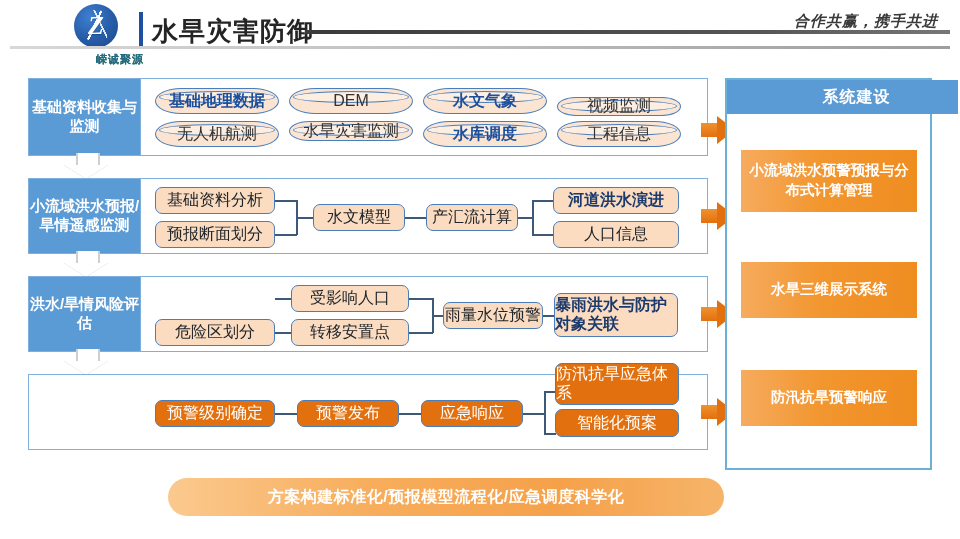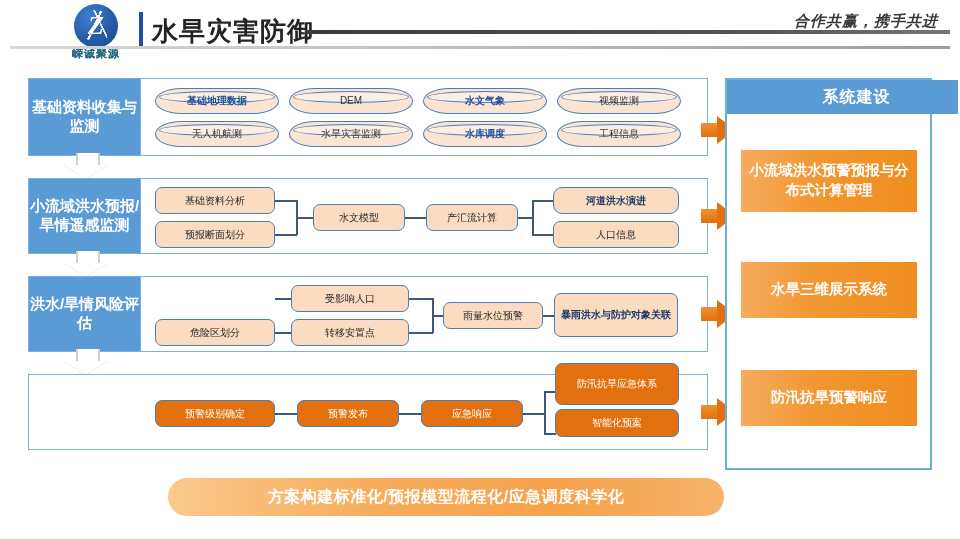--- a/index.html
+++ b/index.html
@@ -26,21 +26,21 @@
       linear-gradient(115deg, transparent 44%, #ffffff 44%, #ffffff 49%, transparent 49%),
       linear-gradient(65deg, transparent 60%, rgba(255,255,255,.85) 60%, rgba(255,255,255,.85) 64%, transparent 64%);
   }
   #logo-mark-z{
     position:absolute;left:0;top:0;width:44px;height:44px;color:#ffffff;
     font-family:"Liberation Serif",serif;font-weight:bold;font-size:26px;
     display:flex;align-items:center;justify-content:center;font-style:italic;
     text-shadow:0 1px 1px rgba(0,0,0,.25);
   }
   #logo-text{
-    position:absolute;left:0;top:42px;width:96px;text-align:center;
+    position:absolute;left:0;top:48px;width:96px;text-align:right;
     font-size:11px;font-weight:bold;letter-spacing:1px;
     background:linear-gradient(90deg,#1f5fa8 0%,#2f7a4a 60%,#2f7a4a 100%);
     -webkit-background-clip:text;background-clip:text;color:#236a86;
   }
   #title-bar{position:absolute;left:139px;top:12px;width:4px;height:36px;background:#1f4fa0;}
   #page-title{
     position:absolute;left:152px;top:14px;
     font-size:26px;font-weight:bold;color:#242424;letter-spacing:1px;
     white-space:nowrap;
   }
@@ -85,21 +85,21 @@
   .down-arrow .head-edge{
     position:absolute;left:0;top:12px;width:0;height:0;
     border-left:22px solid transparent;border-right:22px solid transparent;
     border-top:14px solid #cfcfcf;
   }
 
   
   .node{
     position:absolute;box-sizing:border-box;
     display:flex;align-items:center;justify-content:center;text-align:left;
-    font-size:10px;color:#20252b;line-height:1.18;
+    font-size:16px;color:#20252b;line-height:1.18;
   }
   .node.cyl{
     background:#fbe4d2;border:1.5px solid #4a7ebb;border-radius:26px/13px;
     color:#333;
   }
   .node.cyl .cyl-lip{
     position:absolute;left:3px;right:3px;top:2px;height:10px;
     border:1.2px solid #4a7ebb;border-radius:50%;background:#fdeee2;
   }
   .node.cyl .cyl-txt{position:relative;z-index:2;}
@@ -182,30 +182,30 @@
         <div class="cyl-txt">基础地理数据</div>
       </div>
       <div class="node cyl" style="left:148px;top:9px;width:124px;height:26px;">
         <div class="cyl-lip"></div>
         <div class="cyl-txt">DEM</div>
       </div>
       <div class="node cyl hl" style="left:282px;top:9px;width:124px;height:26px;">
         <div class="cyl-lip"></div>
         <div class="cyl-txt">水文气象</div>
       </div>
-      <div class="node cyl" style="left:416px;top:9px;width:124px;height:26px;">
+      <div class="node cyl" style="left:416px;top:18px;width:124px;height:19px;">
         <div class="cyl-lip"></div>
         <div class="cyl-txt">视频监测</div>
       </div>
 
       <div class="node cyl" style="left:14px;top:42px;width:124px;height:26px;">
         <div class="cyl-lip"></div>
         <div class="cyl-txt">无人机航测</div>
       </div>
-      <div class="node cyl" style="left:148px;top:42px;width:124px;height:26px;">
+      <div class="node cyl" style="left:148px;top:42px;width:124px;height:20px;">
         <div class="cyl-lip"></div>
         <div class="cyl-txt">水旱灾害监测</div>
       </div>
       <div class="node cyl hl" style="left:282px;top:42px;width:124px;height:26px;">
         <div class="cyl-lip"></div>
         <div class="cyl-txt">水库调度</div>
       </div>
       <div class="node cyl" style="left:416px;top:42px;width:124px;height:26px;">
         <div class="cyl-lip"></div>
         <div class="cyl-txt">工程信息</div>
@@ -238,21 +238,21 @@
         </div>
       <div class="node peach" style="left:14px;top:42px;width:120px;height:27px;">
           <span>预报断面划分</span>
         </div>
       <div class="node peach" style="left:172px;top:25px;width:92px;height:27px;">
           <span>水文模型</span>
         </div>
       <div class="node peach" style="left:285px;top:25px;width:92px;height:27px;">
           <span>产汇流计算</span>
         </div>
-      <div class="node peach hl" style="left:412px;top:8px;width:126px;height:27px;border-radius:9px;">
+      <div class="node peach hl" style="left:412px;top:8px;width:126px;height:27px;">
           <span>河道洪水演进</span>
         </div>
       <div class="node peach" style="left:412px;top:42px;width:126px;height:27px;">
           <span>人口信息</span>
         </div>
     </div>
   </div>
 
   <div class="down-arrow" style="left:36px;top:173px;">
     <div class="head-edge"></div>

